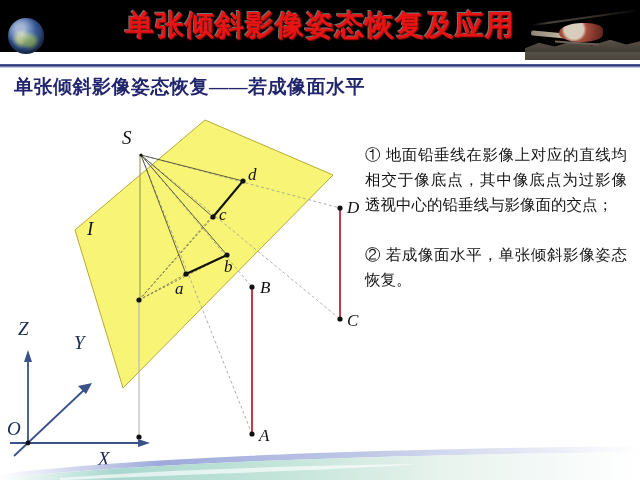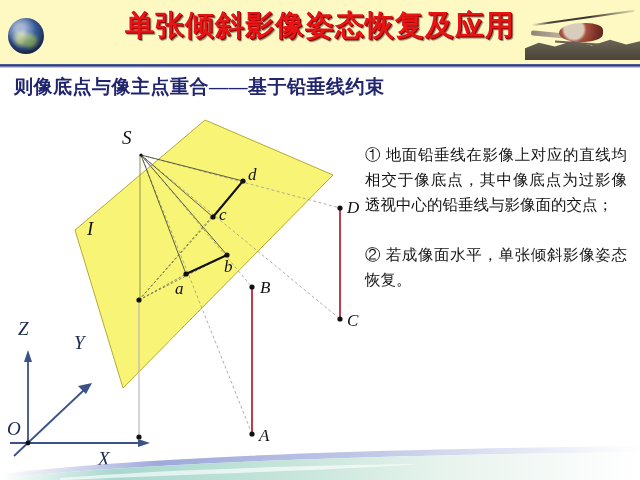--- a/index.html
+++ b/index.html
@@ -5,21 +5,21 @@
   html,body{margin:0;padding:0;}
   body{
     width:640px;height:480px;overflow:hidden;
     background:#ffffff;
     font-family:"Liberation Serif","DejaVu Serif",serif;
     position:relative;
   }
   #slide{position:absolute;left:0;top:0;width:640px;height:480px;background:#fff;}
 
   
-  #header{position:absolute;left:0;top:0;width:640px;height:66px;background:#fef9c3;}
+  #header{position:absolute;left:0;top:0;width:640px;height:52px;background:#000000;}
   #globe{
     position:absolute;left:8px;top:18px;width:36px;height:36px;border-radius:50%;
     background:
       radial-gradient(circle at 34% 30%, rgba(255,255,255,.55) 0 12%, rgba(255,255,255,0) 45%),
       radial-gradient(circle at 62% 64%, #7ea06a 0 13%, rgba(126,160,106,0) 30%),
       radial-gradient(circle at 38% 58%, #9fb27a 0 14%, rgba(159,178,122,0) 32%),
       radial-gradient(circle at 50% 40%, #3a5fa0 0 55%, #12224f 100%);
     box-shadow:inset -3px -4px 7px rgba(0,0,0,.55);
   }
   #banner-title{
@@ -113,21 +113,21 @@
       <div class="rock"></div>
       <div class="tail"></div>
       <div class="body"></div>
       <div class="rotor"></div>
       <div class="skid"></div>
     </div>
   </div>
   <div id="hr-blue"></div>
   <div id="hr-blue2"></div>
 
-  <div id="subtitle">则像底点与像主点重合——基于铅垂线约束</div>
+  <div id="subtitle">单张倾斜影像姿态恢复——若成像面水平</div>
 
   <div id="bodytext">
     <p>① 地面铅垂线在影像上对应的直线均相交于像底点，其中像底点为过影像透视中心的铅垂线与影像面的交点；</p>
     <p class="gap">② 若成像面水平，单张倾斜影像姿态恢复。</p>
   </div>
 
   <div id="diagram">
     <svg width="360" height="380" viewBox="0 0 360 380">
 
       <polygon points="75,130 205,20 333,75 123,288" fill="#f7f36a" fill-opacity="0.92" stroke="#b7aa35" stroke-width="1"></polygon>

